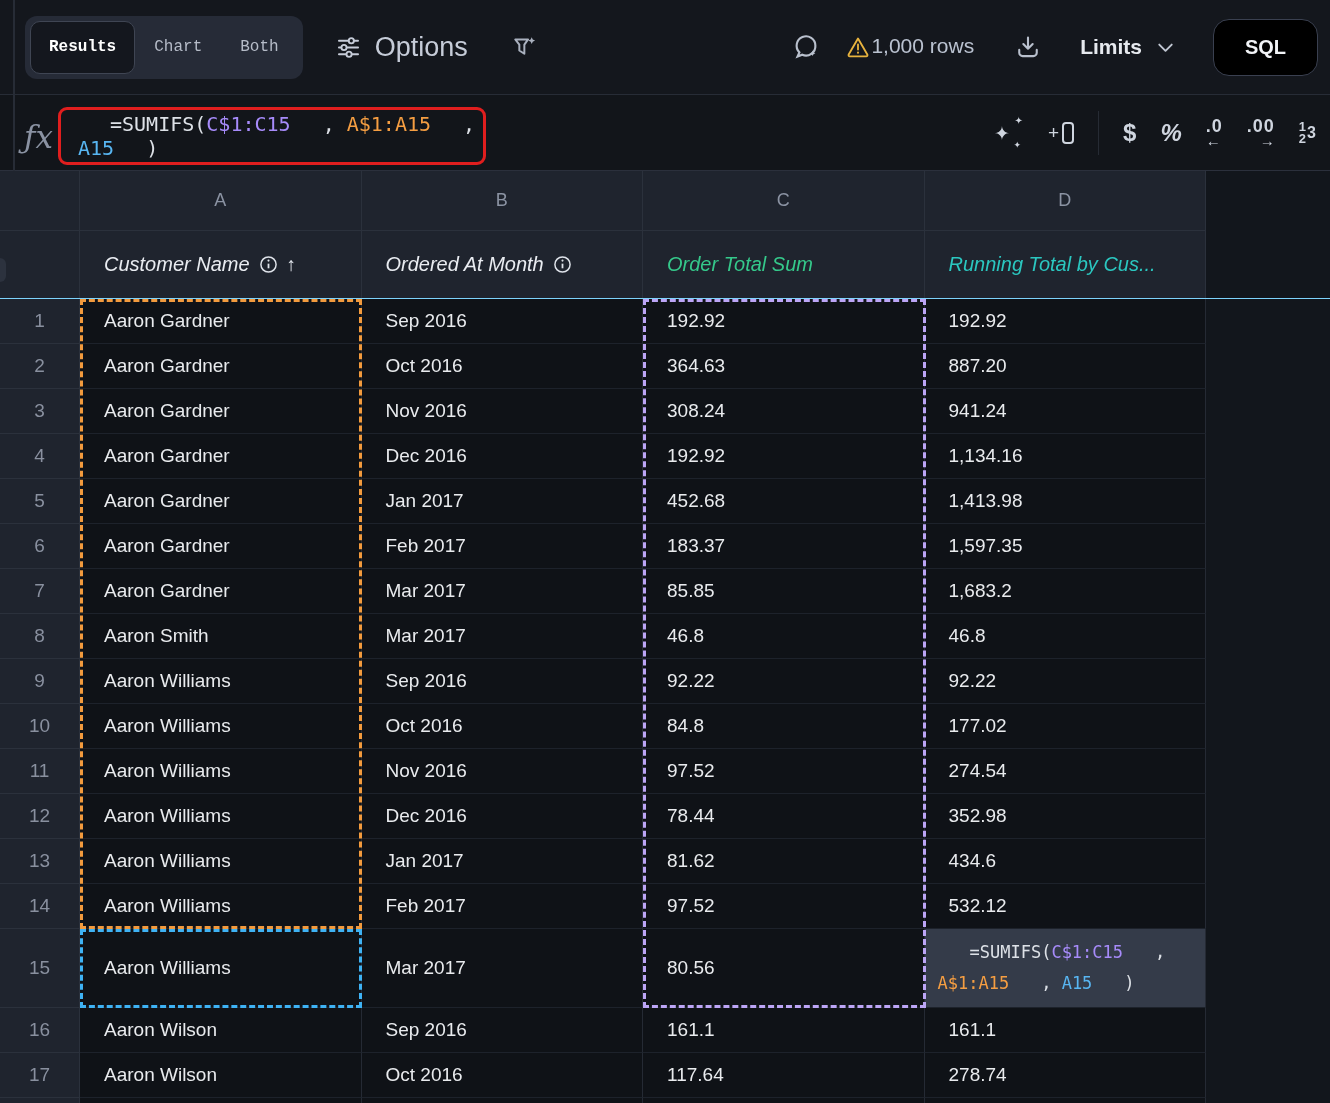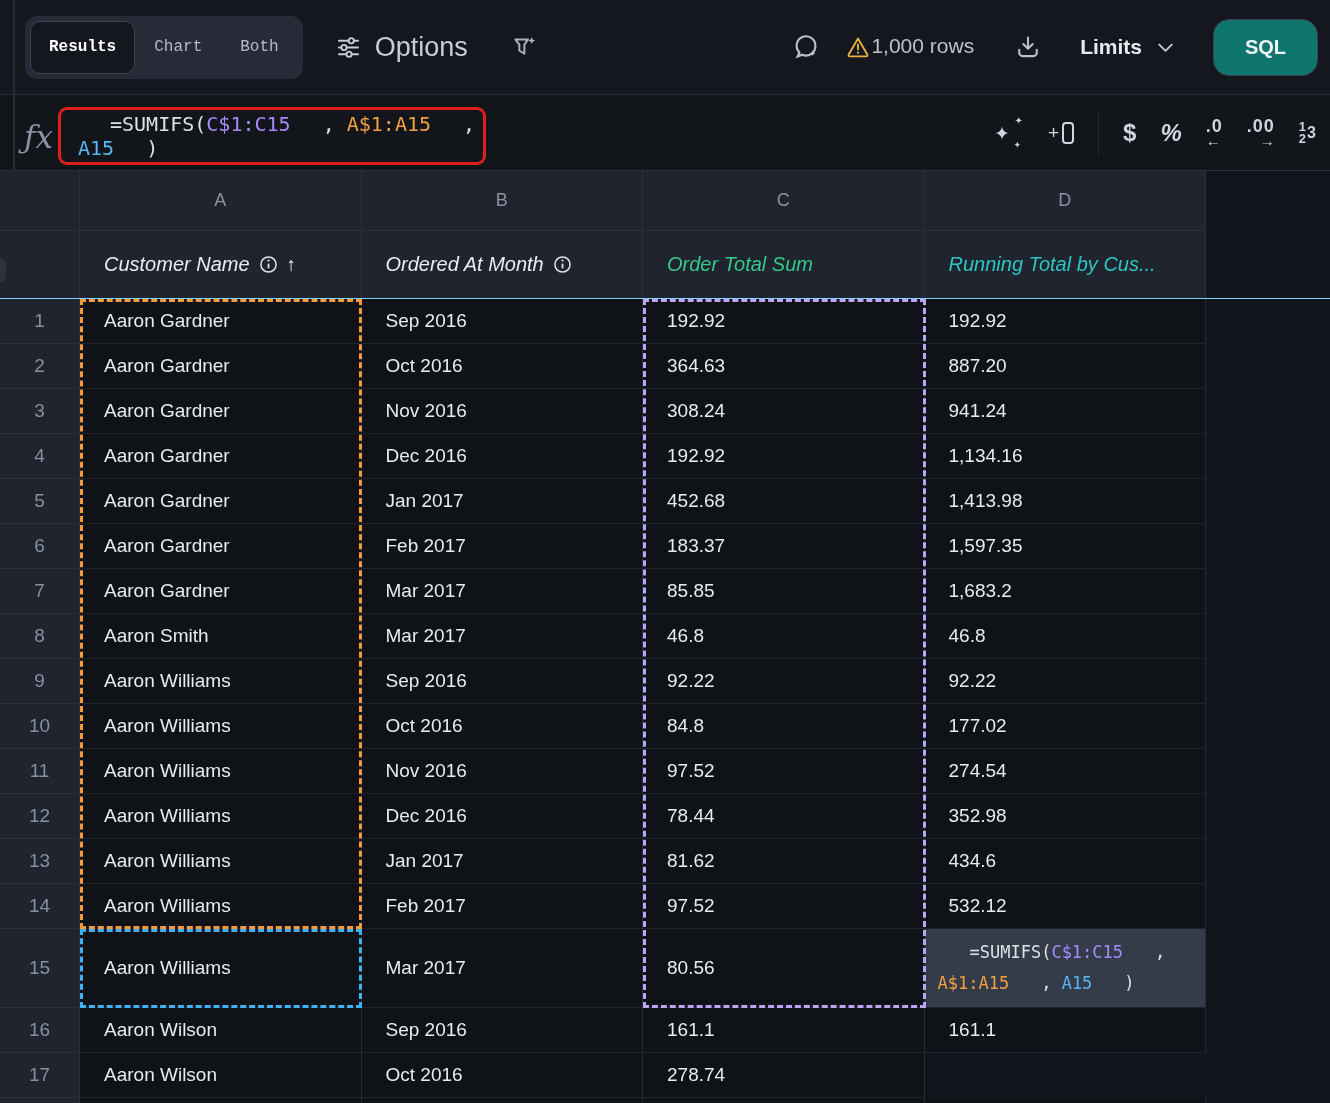--- a/index.html
+++ b/index.html
@@ -20,21 +20,21 @@
   .tb-icon-btn { background:none; border:none; color:#aab1bf; margin-left:42px; cursor:pointer; display:flex; }
   .right-cluster { margin-left:auto; display:flex; align-items:center; }
   .chat-btn { background:none; border:none; color:#b9c0cd; display:flex; cursor:pointer; }
   .row-warning { display:flex; margin-left:24px; }
   .row-warning span { color:#bac2d0; font-size:21px; }
   .dl-btn { background:none; border:none; color:#b9c0cd; display:flex; margin-left:40px; cursor:pointer; }
   .limits-btn { background:none; border:none; display:flex; align-items:center; gap:12px; margin-left:38px;
                 color:#e6e9ee; font-size:21px; font-weight:600; font-family:inherit; cursor:pointer; }
   .limits-btn svg { color:#c0c6d2; }
   .sql-btn { margin-left:36px; width:105px; height:57px; border-radius:16px; border:1px solid #3a4050;
-             background:#0f766e; color:#f2f4f7; font-size:20px; font-weight:700; font-family:inherit; cursor:pointer; }
+             background:#000000; color:#f2f4f7; font-size:20px; font-weight:700; font-family:inherit; cursor:pointer; }
 
   
   .formulabar { position:relative; height:76px; background:#12151a; border-bottom:1px solid #2b303c;
                 display:flex; align-items:center; }
   .fx { position:absolute; left:24px; top:24px; color:#8a92a2; font-size:31px; font-style:italic;
         font-family:"DejaVu Serif", serif; }
   .formula-box { position:absolute; left:58px; top:12px; width:428px; height:58px;
                  border:3px solid var(--annotation-red); border-radius:9px;
                  display:flex; align-items:center; padding-left:17px; }
   .formula-text, .formula-cell-text { font-family:"DejaVu Sans Mono", monospace; font-size:20px; }
@@ -404,20 +404,21 @@
     <div class="cell">Aaron Wilson</div>
     <div class="cell">Sep 2016</div>
     <div class="cell">161.1</div>
     <div class="cell">161.1</div>
     <div class="fill"></div>
   </div>
         <div class="row">
     <div class="gutter-cell">17</div>
     <div class="cell">Aaron Wilson</div>
     <div class="cell">Oct 2016</div>
+    <div class="cell">117.64</div>
     <div class="cell">278.74</div>
     <div class="fill"></div>
   </div>
       </div>
 
     <div class="partial-row">
       <div class="g2"></div>
         <div class="c2"></div>
         <div class="c2"></div>
         <div class="c2"></div>

